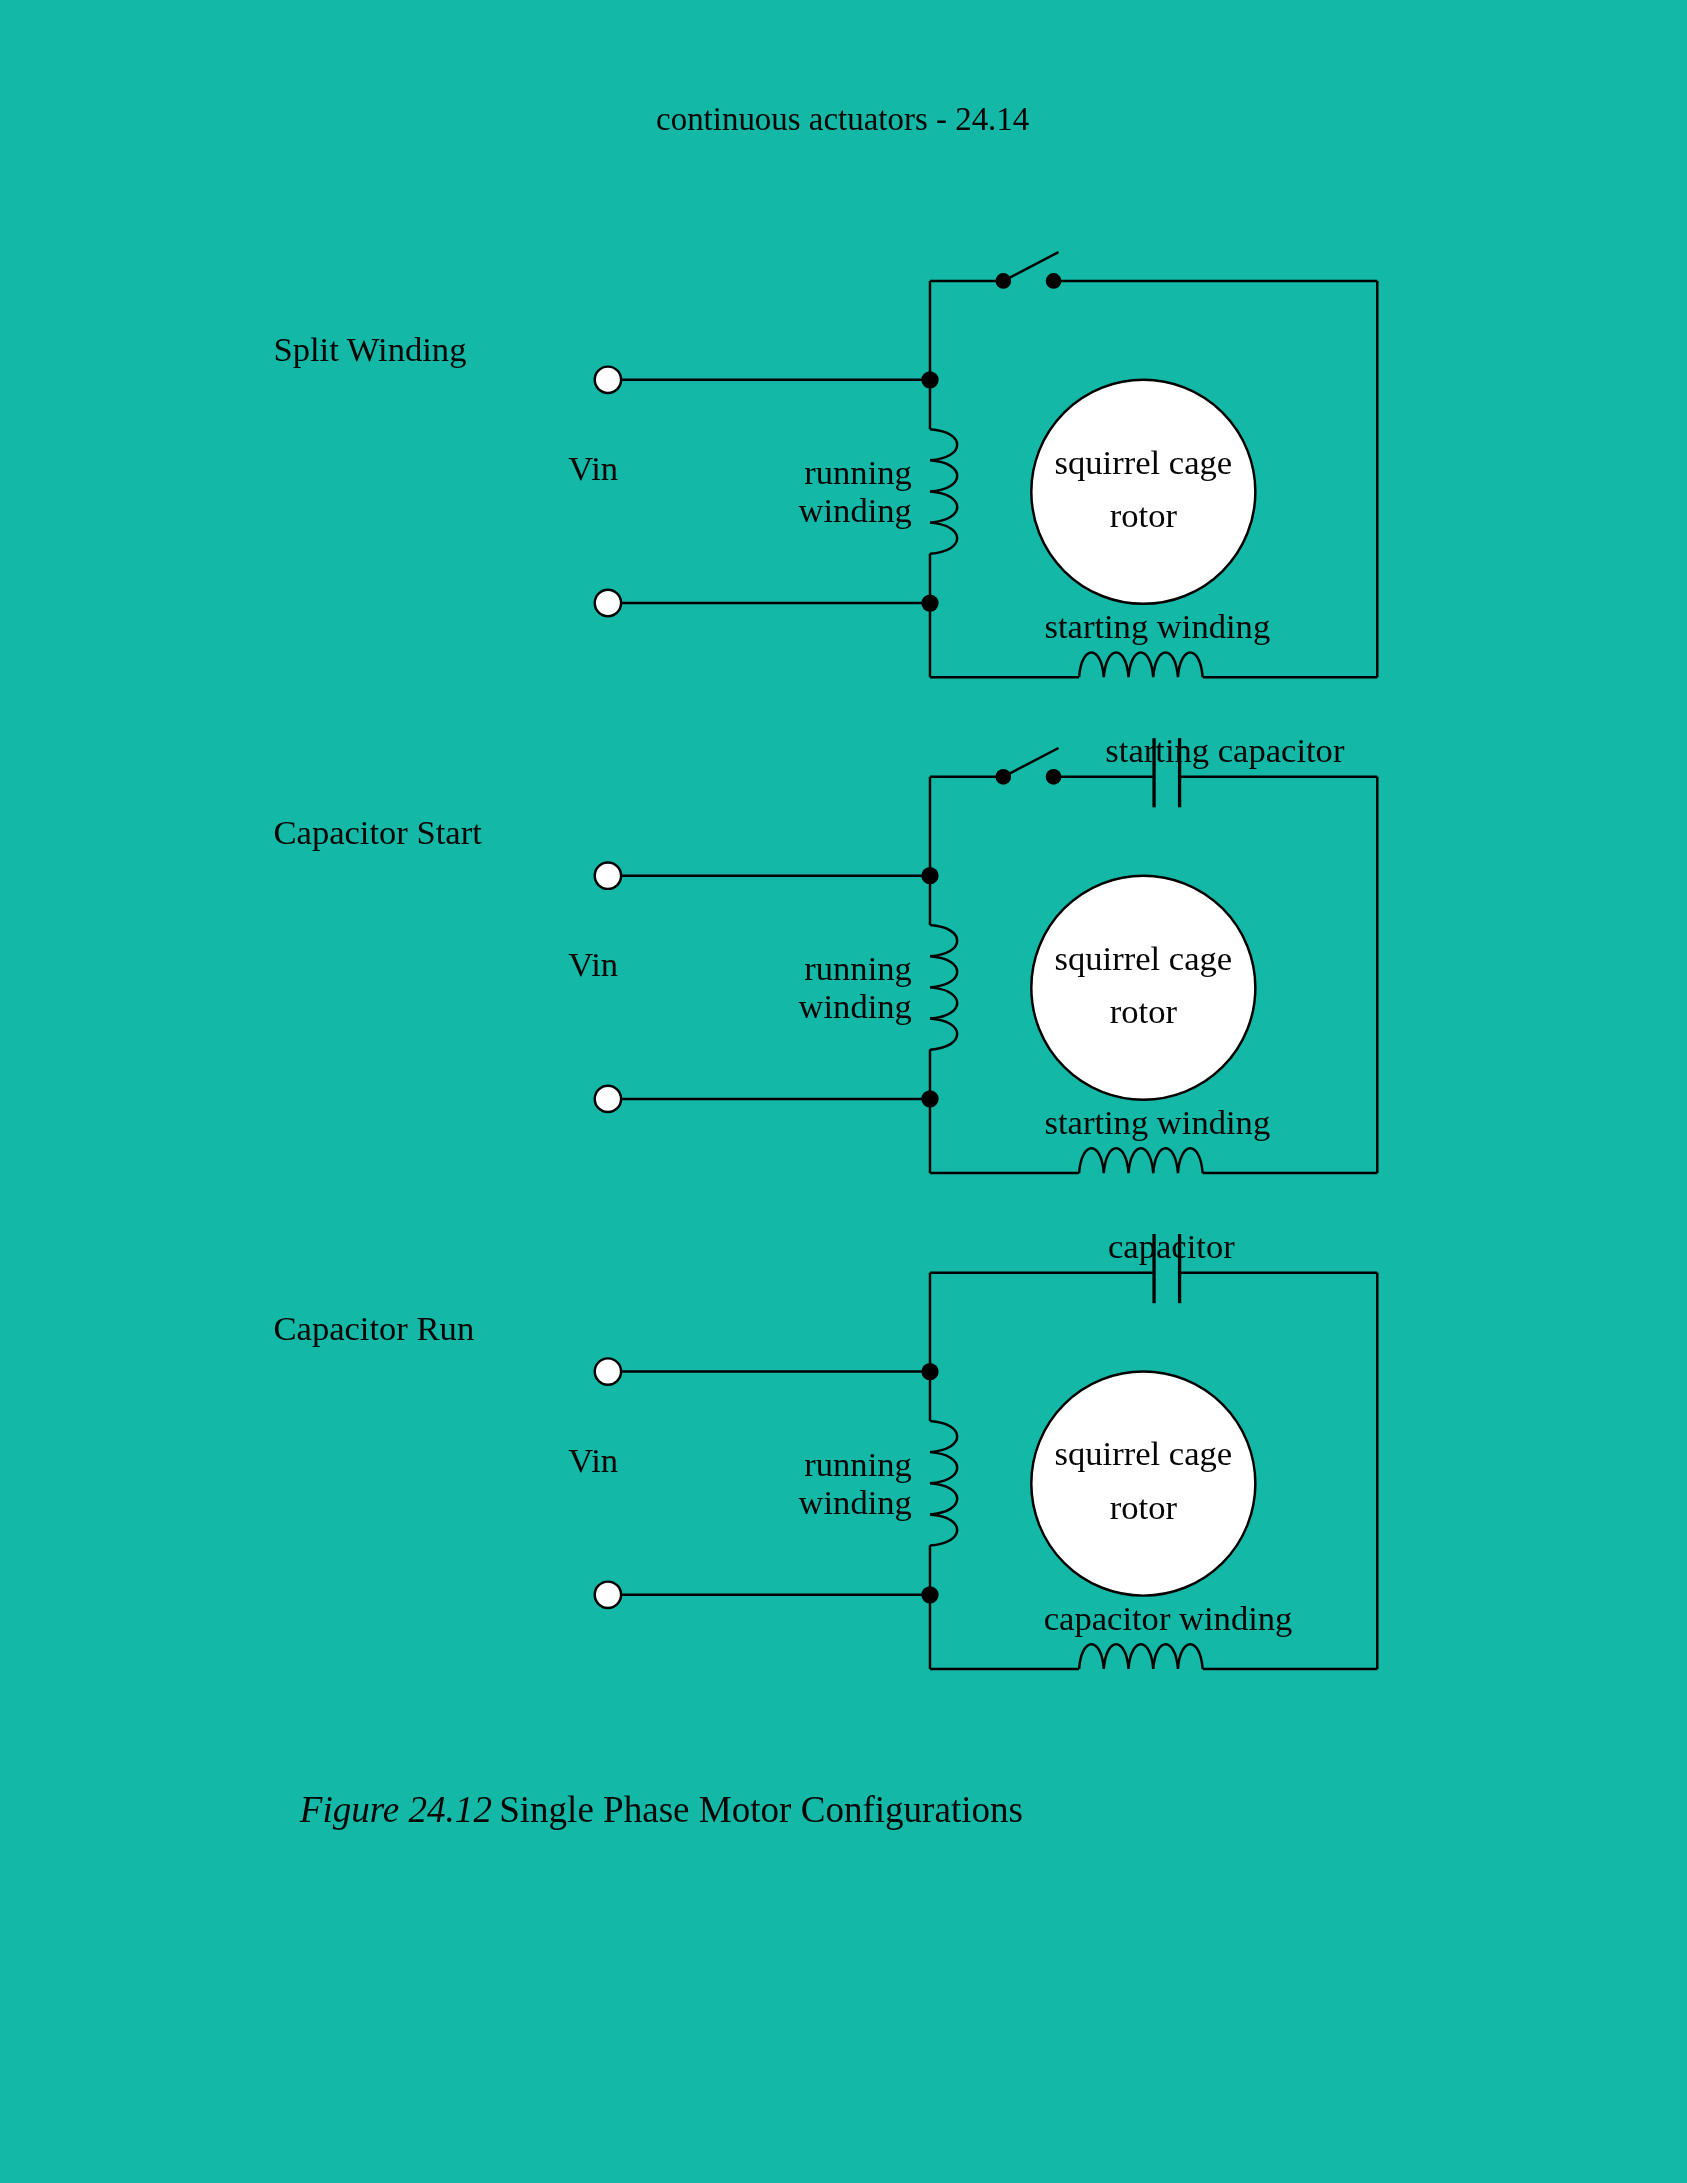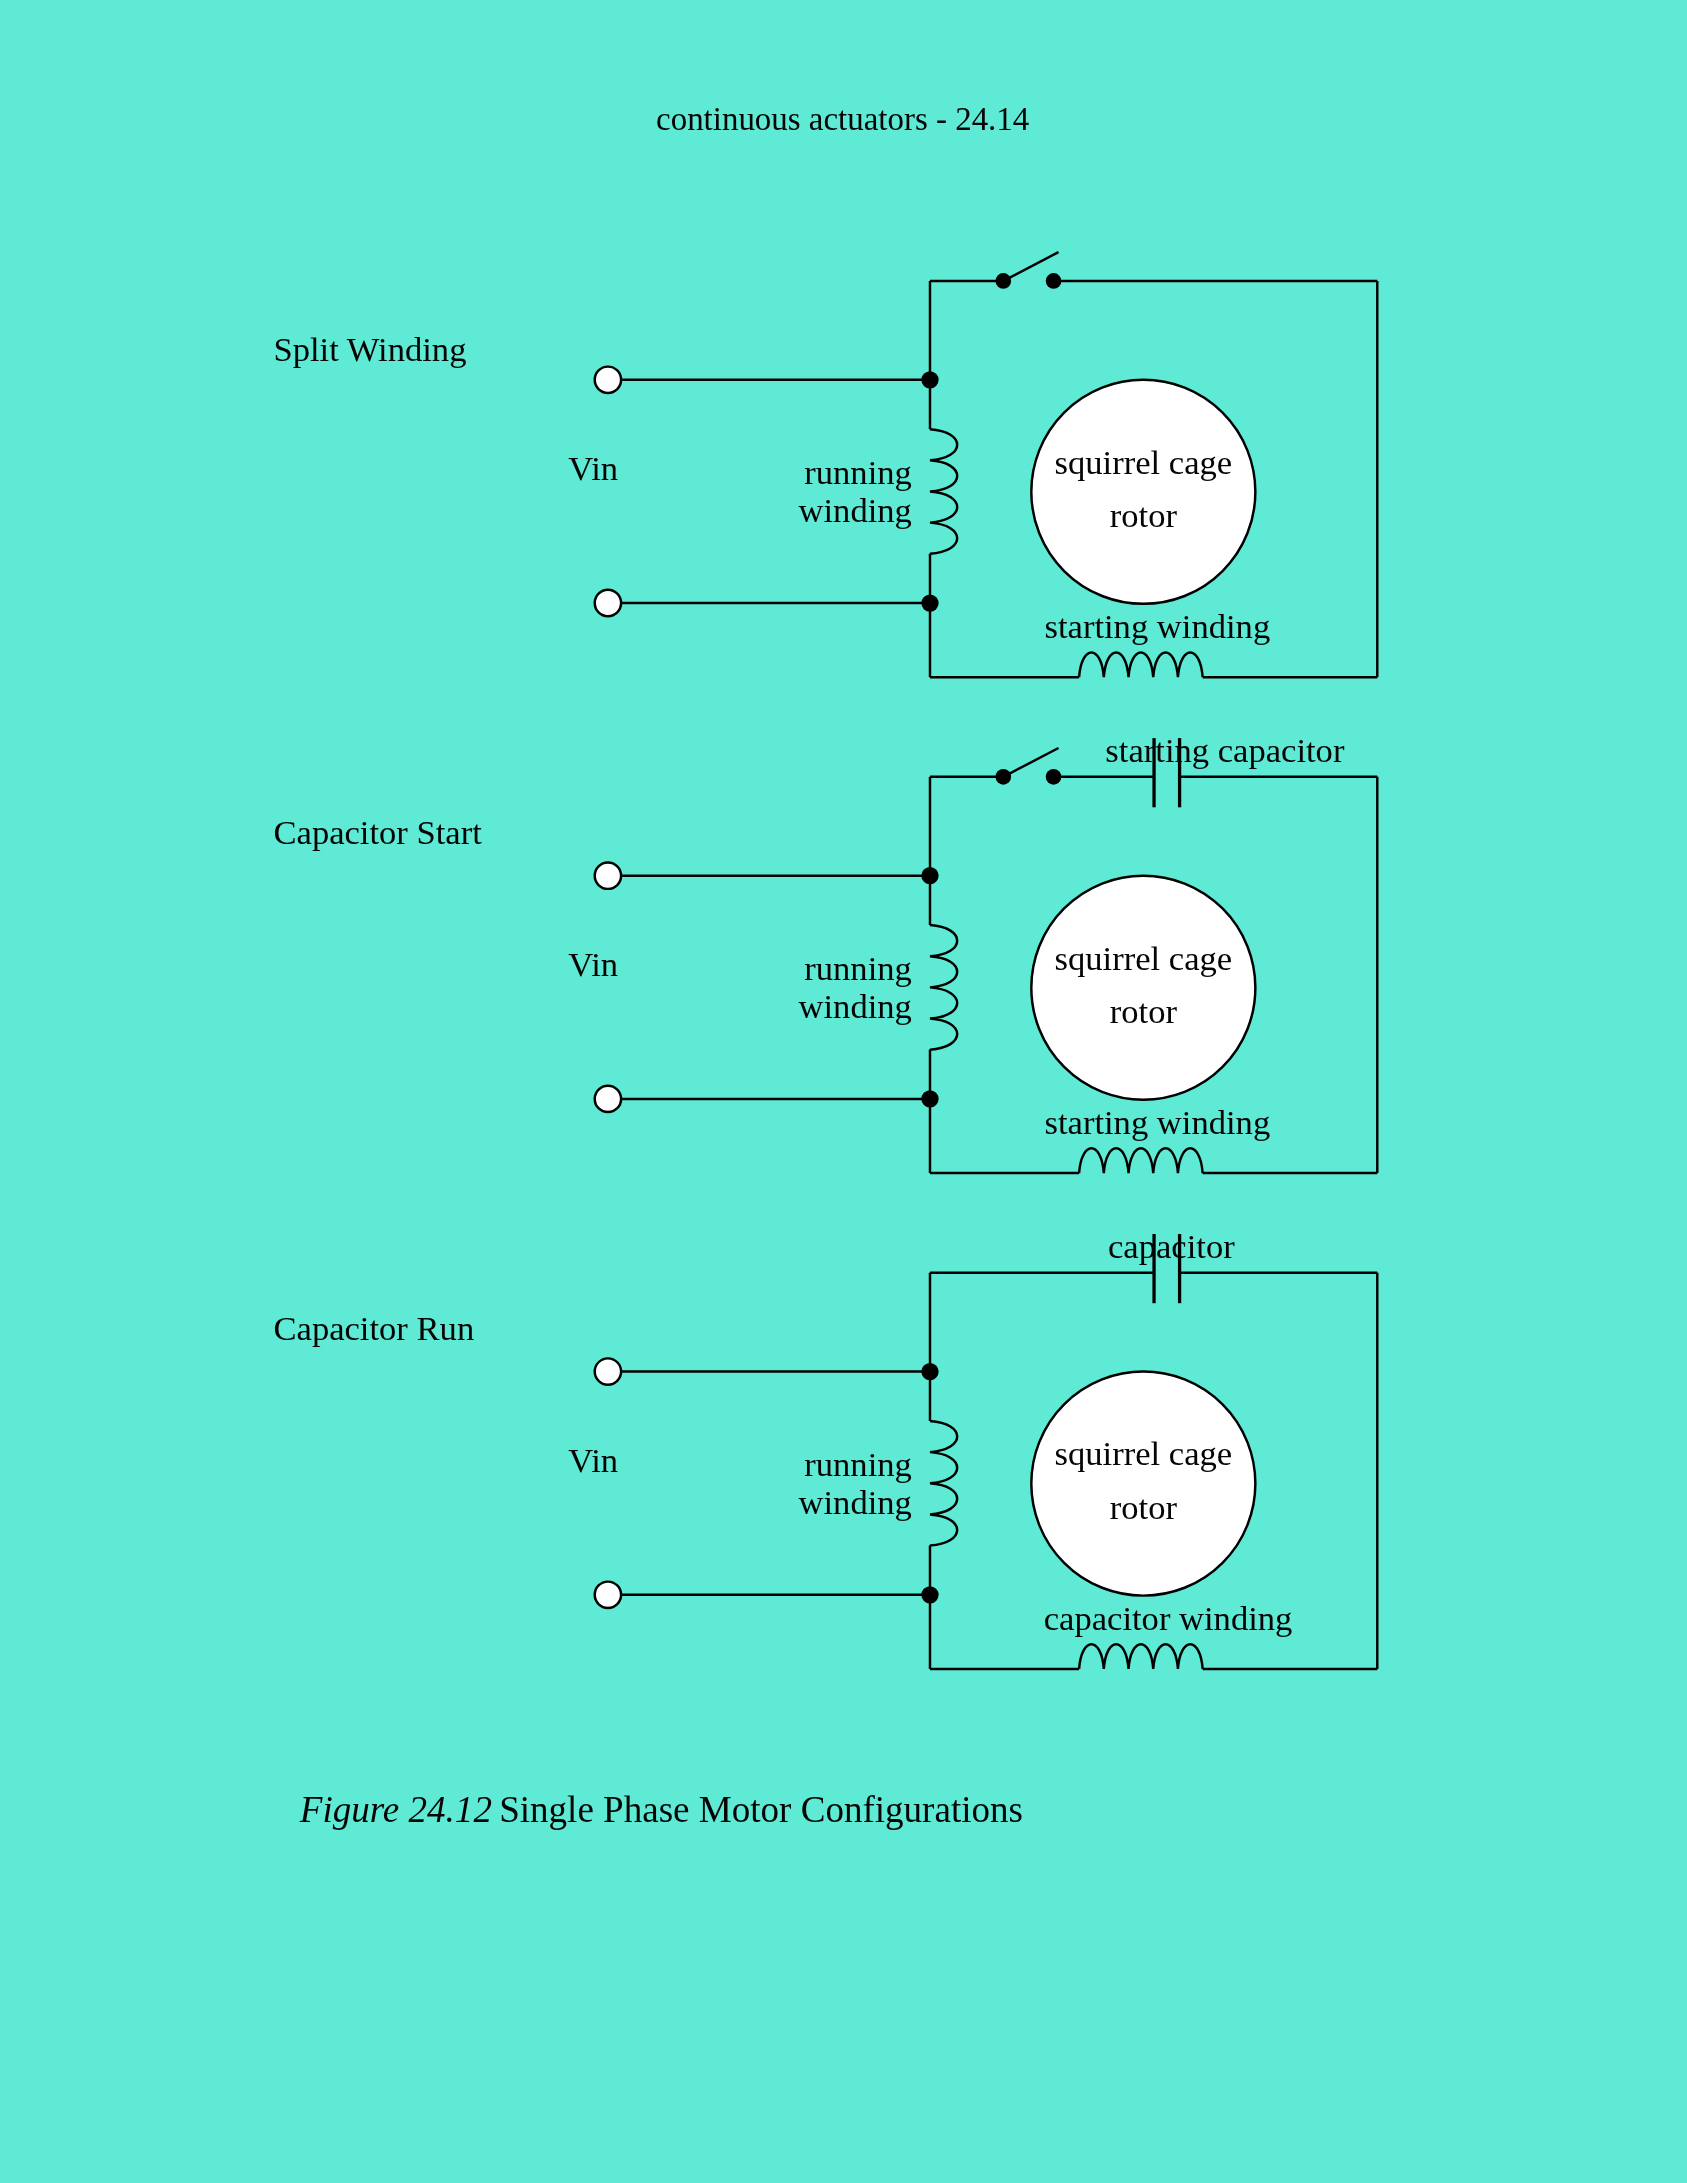--- a/index.html
+++ b/index.html
@@ -1,20 +1,20 @@
 <!DOCTYPE html>
 <html style="font-size:13px"><head>
 <meta charset="utf-8">
 <style>
   html, body { margin: 0; padding: 0; background: #ffffff; }
   .page {
     position: relative;
     width: 1687px;
     height: 2183px;
-    background: #5eead4;
+    background: #14b8a6;
     font-family: "Liberation Serif", serif;
   }
   svg { display: block; }
   .wire   { stroke: #000; stroke-width: 3; fill: none; }
   .plate  { stroke: #000; stroke-width: 4; fill: none; }
   .coil   { stroke: #000; stroke-width: 3; fill: none; }
   .dot    { fill: #000; stroke: none; }
   .term   { fill: #fff; stroke: #000; stroke-width: 3; }
   .rotor  { fill: #fff; stroke: #000; stroke-width: 3; }
   text    { fill: #050505; font-family: "Liberation Serif", serif; font-size: 42px; }

